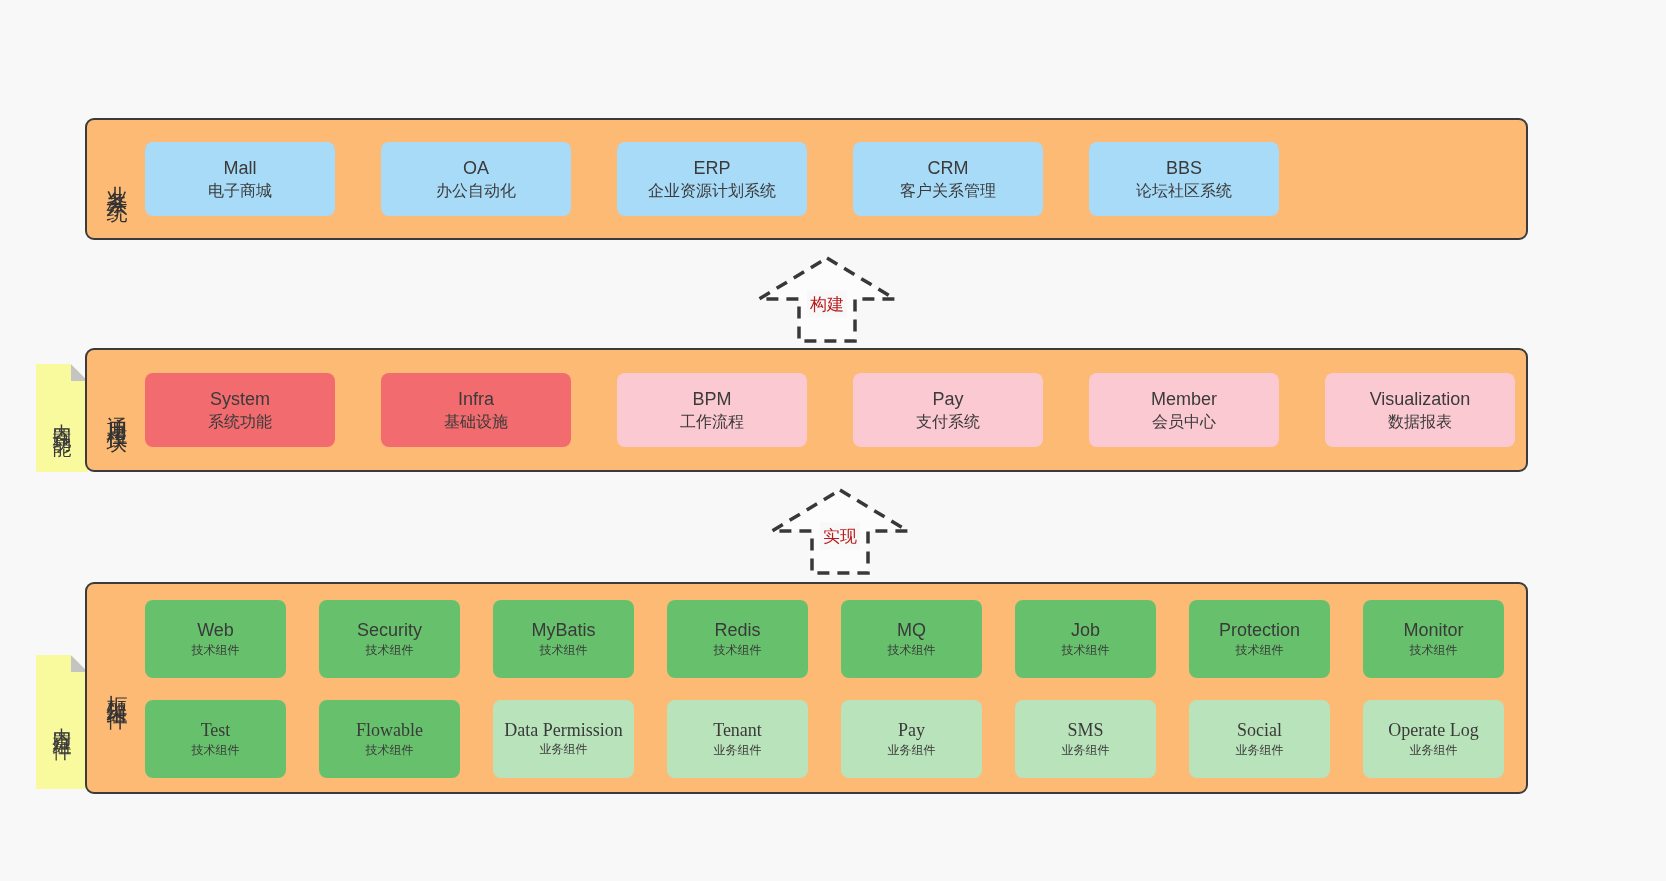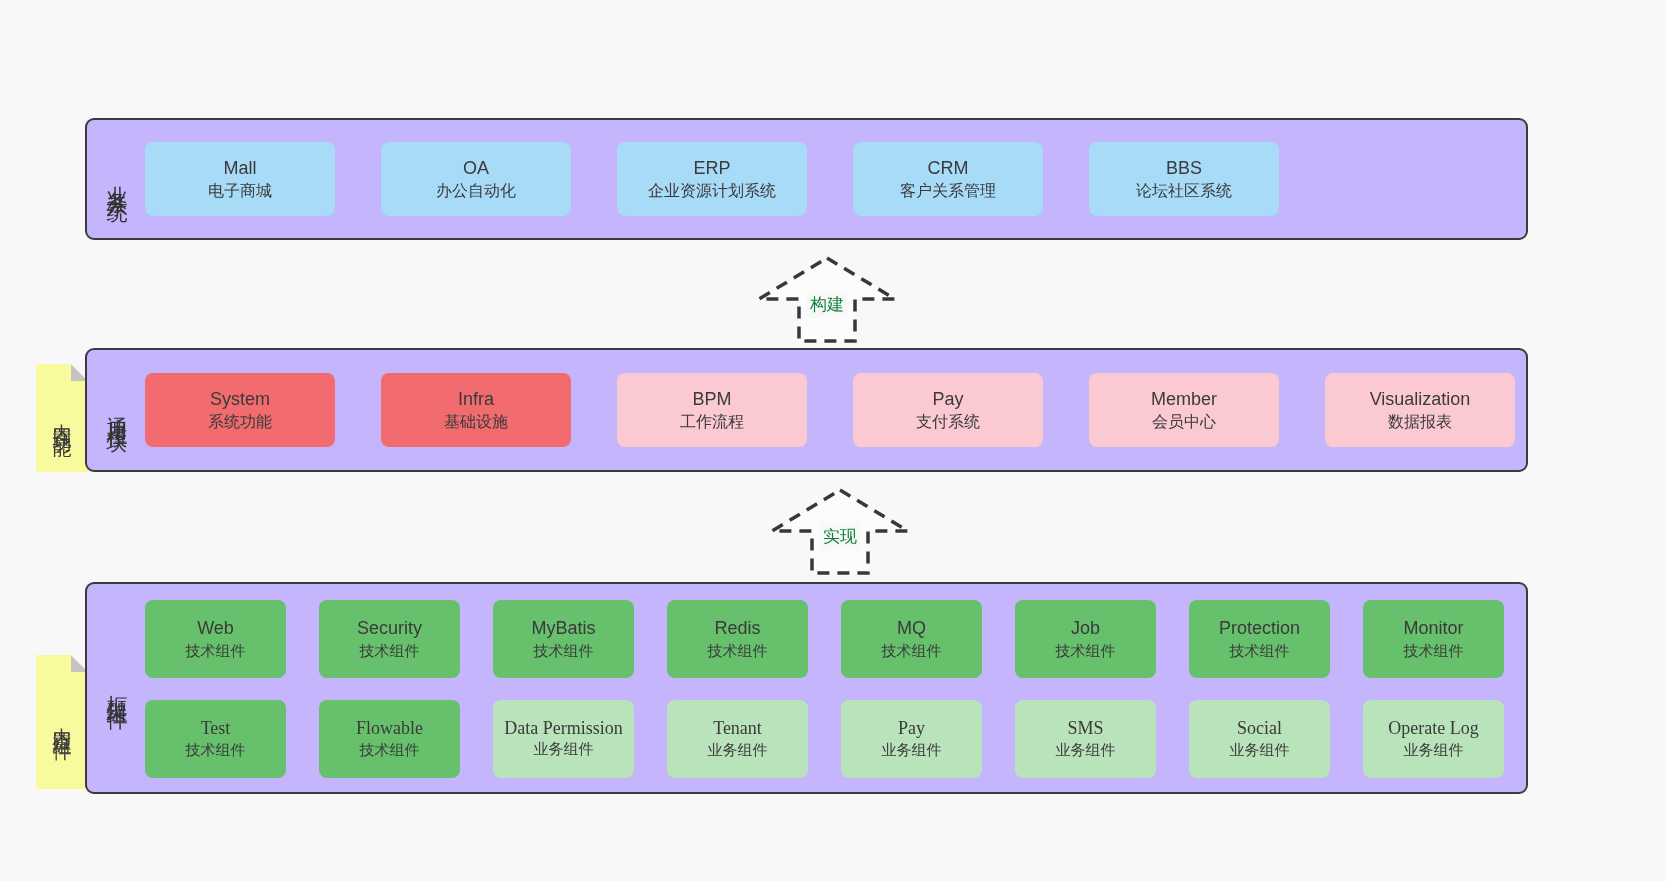--- a/index.html
+++ b/index.html
@@ -11,21 +11,21 @@
     position:relative;
     width:1666px;height:881px;
     background:#f8f8f8;
     overflow:hidden;
     color:#3a3a3a;
   }
   
   .panel{
     position:absolute;
     left:85px;width:1443px;
-    background:#c4b5fd;
+    background:#fdba74;
     border:2px solid #3b3b3b;
     border-radius:9px;
     box-sizing:border-box;
   }
   .panel-top{top:118px;height:122px;}
   .panel-mid{top:348px;height:124px;}
   .panel-bottom{top:582px;height:212px;}
 
   .v-label{
     position:absolute;
@@ -59,21 +59,21 @@
     align-items:center;
     justify-content:center;
     text-align:center;
     line-height:1.32;
     flex:0 0 auto;
   }
   .panel-bottom .box{width:141px;height:78px;}
   .box-title{font-size:18px;}
   .box-sub{font-size:16px;}
   .panel-bottom .box-title{font-size:18px;}
-  .panel-bottom .box-sub{font-size:15px;}
+  .panel-bottom .box-sub{font-size:12px;}
   .box-data-permission .box-title{line-height:1.2;}
 
   .blue{background:#a8dbf7;}
   .red{background:#f26b6e;}
   .pink{background:#fbc9d2;}
   .green-dark{background:#67c16c;}
   .green-light{background:#b9e3ba;}
 
   
   .arrow{position:absolute;width:150px;height:90px;}
@@ -87,21 +87,21 @@
     stroke-dasharray:12 8;
     stroke-linejoin:miter;
   }
   .arrow-label{
     position:absolute;
     left:50%;top:50px;
     transform:translate(-50%,-50%);
     background:#f8f8f8;
     padding:2px 3px;
     font-size:17px;
-    color:#15803d;
+    color:#b91c1c;
     white-space:nowrap;
   }
 
   
   .sticky{
     position:absolute;
     left:36px;width:52px;
     background:#f9f99d;
     clip-path:polygon(0 0,calc(100% - 17px) 0,100% 17px,100% 100%,0 100%);
     display:flex;

